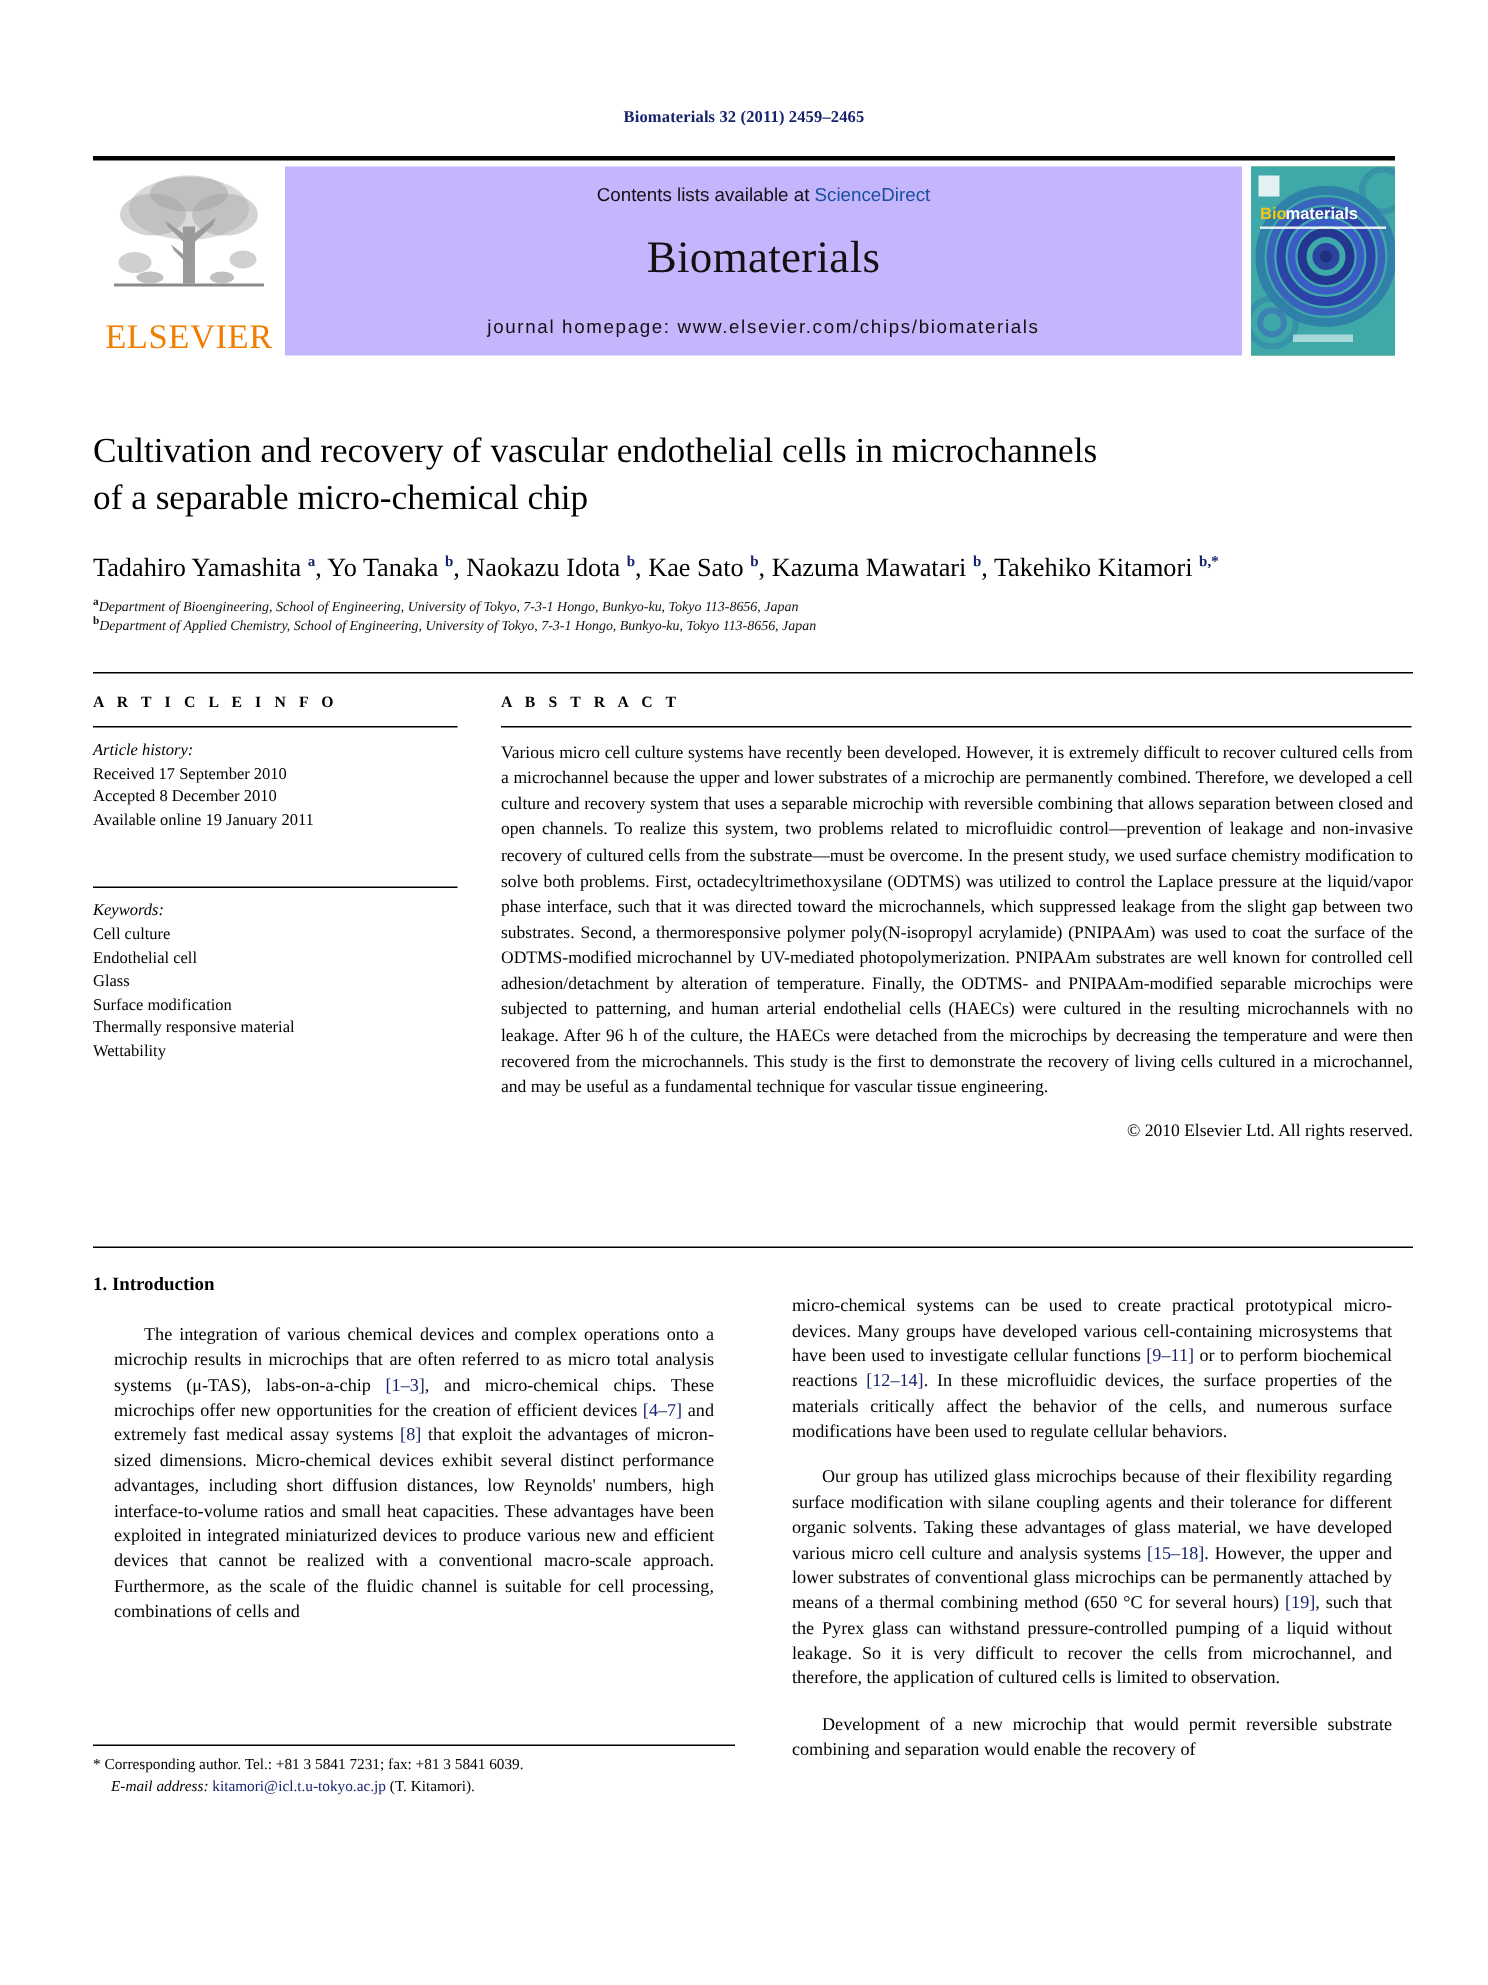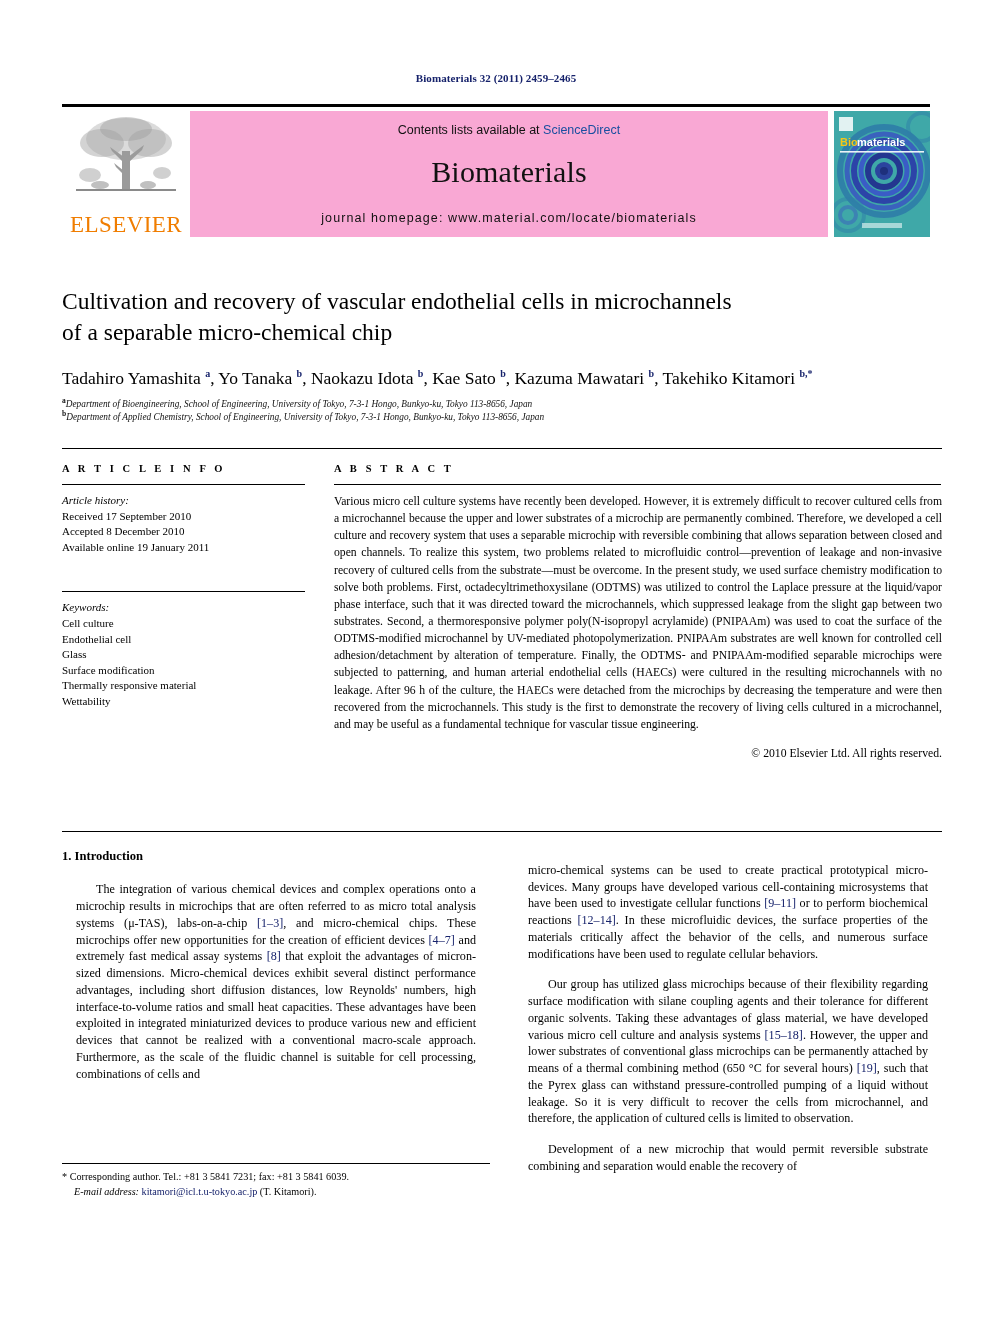--- a/index.html
+++ b/index.html
@@ -66,21 +66,21 @@
     text-align: center;
     color: #f07d00;
     font-family: "Liberation Serif", serif;
     font-size: 23px;
     letter-spacing: 0.4px;
     line-height: 1;
   }
 
   .masthead-center {
     flex: 1 1 auto;
-    background: #f9a8d4;
+    background: #c4b5fd;
     position: relative;
     font-family: "Liberation Sans", sans-serif;
   }
   .contents-line {
     position: absolute;
     top: 12px; left: 0; width: 100%;
     text-align: center;
     font-size: 12.5px;
     color: #111;
   }
@@ -293,21 +293,21 @@
           </g>
         </svg>
         <div class="elsevier-word">ELSEVIER</div>
       </div>
 
       <div class="masthead-center">
         <div class="contents-line">
           <span>Contents lists available at </span><span class="sd-link">ScienceDirect</span>
         </div>
         <div class="journal-name">Biomaterials</div>
-        <div class="homepage-line">journal homepage: www.material.com/locate/biomaterials</div>
+        <div class="homepage-line">journal homepage: www.elsevier.com/chips/biomaterials</div>
       </div>
 
       <div class="cover-thumb">
         <svg width="96" height="126" viewBox="0 0 96 126">
           <rect x="0" y="0" width="96" height="126" fill="#3fa8a8"></rect>
           <g opacity="0.95">
             <circle cx="50" cy="60" r="44" fill="none" stroke="#2f7fa8" stroke-width="6"></circle>
             <circle cx="50" cy="60" r="37" fill="none" stroke="#3a5fbf" stroke-width="5"></circle>
             <circle cx="50" cy="60" r="30" fill="none" stroke="#2b3fa8" stroke-width="6"></circle>
             <circle cx="50" cy="60" r="23" fill="none" stroke="#3a58c8" stroke-width="5"></circle>

